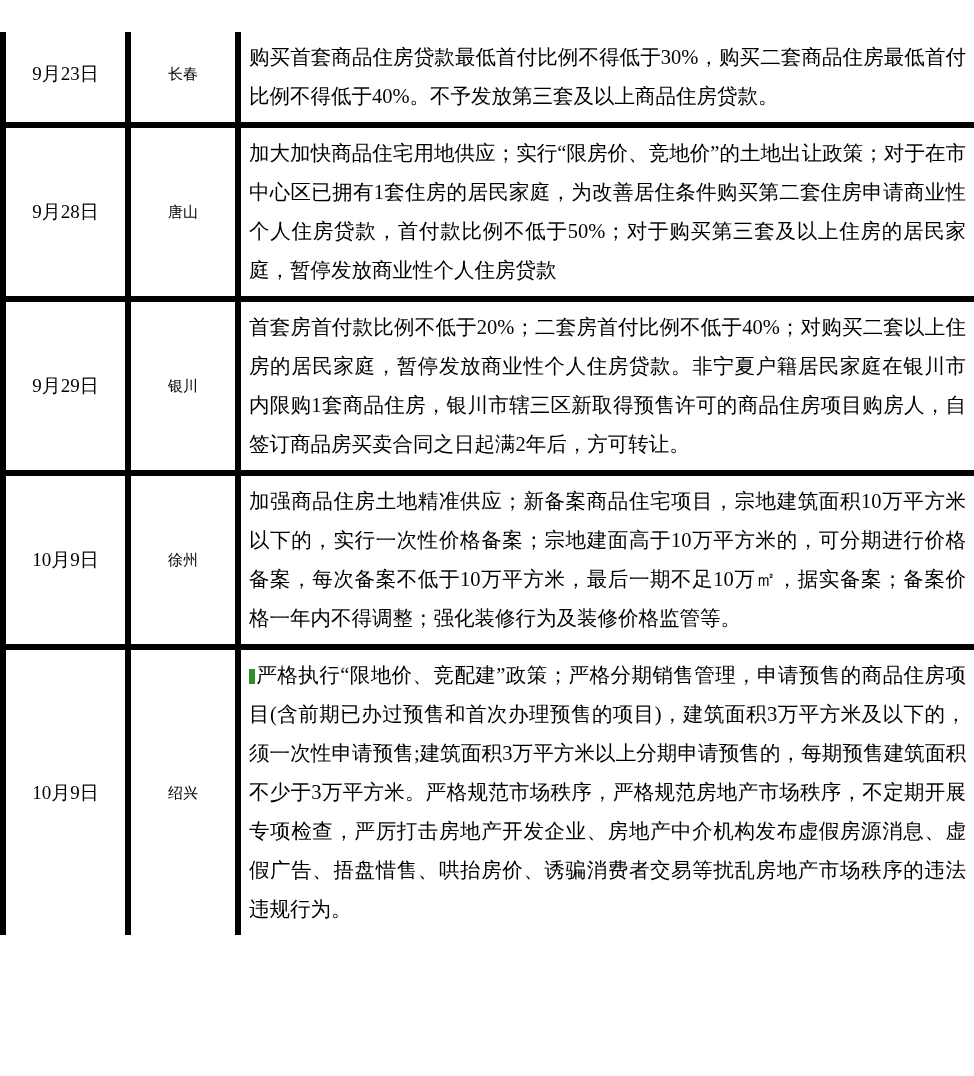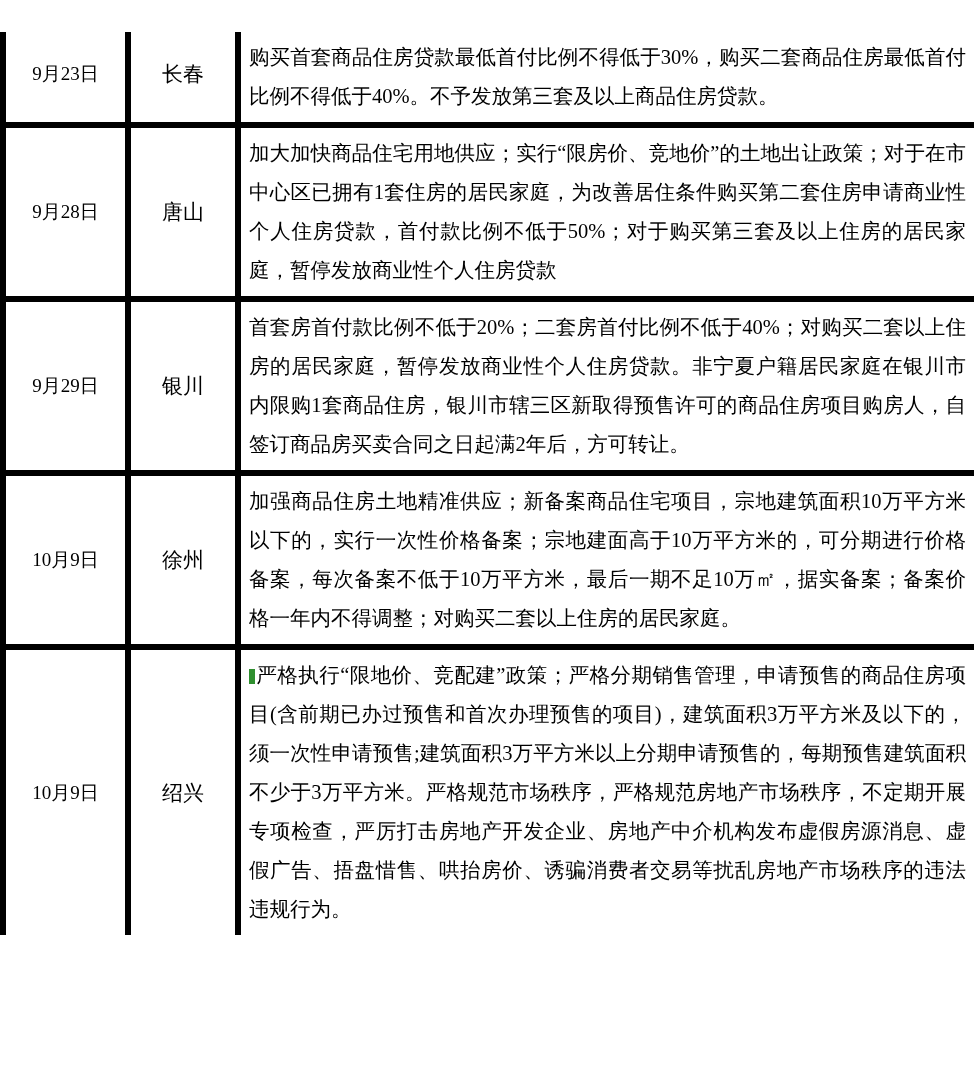--- a/index.html
+++ b/index.html
@@ -30,21 +30,21 @@
   }
   td.col-date {
     width: 125px;
     text-align: center;
     font-size: 19px;
     line-height: 34px;
   }
   td.col-city {
     width: 110px;
     text-align: center;
-    font-size: 21px;
+    font-size: 15px;
     line-height: 34px;
   }
   td.col-content {
     width: 739px;
     text-align: left;
     vertical-align: top;
   }
   .content-text {
     font-size: 20.5px;
     line-height: 39px;
@@ -99,21 +99,21 @@
         <td class="col-date">9月29日</td>
         <td class="col-city">银川</td>
         <td class="col-content">
           <div class="content-text">首套房首付款比例不低于20%；二套房首付比例不低于40%；对购买二套以上住房的居民家庭，暂停发放商业性个人住房贷款。非宁夏户籍居民家庭在银川市内限购1套商品住房，银川市辖三区新取得预售许可的商品住房项目购房人，自签订商品房买卖合同之日起满2年后，方可转让。</div>
         </td>
       </tr>
       <tr>
         <td class="col-date">10月9日</td>
         <td class="col-city">徐州</td>
         <td class="col-content">
-          <div class="content-text">加强商品住房土地精准供应；新备案商品住宅项目，宗地建筑面积10万平方米以下的，实行一次性价格备案；宗地建面高于10万平方米的，可分期进行价格备案，每次备案不低于10万平方米，最后一期不足10万㎡，据实备案；备案价格一年内不得调整；对购买二套以上住房的居民家庭。</div>
+          <div class="content-text">加强商品住房土地精准供应；新备案商品住宅项目，宗地建筑面积10万平方米以下的，实行一次性价格备案；宗地建面高于10万平方米的，可分期进行价格备案，每次备案不低于10万平方米，最后一期不足10万㎡，据实备案；备案价格一年内不得调整；强化装修行为及装修价格监管等。</div>
         </td>
       </tr>
       <tr class="row-last">
         <td class="col-date">10月9日</td>
         <td class="col-city">绍兴</td>
         <td class="col-content">
           <div class="content-text"><span class="marker"></span><span>严格执行“限地价、竞配建”政策；严格分期销售管理，申请预售的商品住房项目(含前期已办过预售和首次办理预售的项目)，建筑面积3万平方米及以下的，须一次性申请预售;建筑面积3万平方米以上分期申请预售的，每期预售建筑面积不少于3万平方米。严格规范市场秩序，严格规范房地产市场秩序，不定期开展专项检查，严厉打击房地产开发企业、房地产中介机构发布虚假房源消息、虚假广告、捂盘惜售、哄抬房价、诱骗消费者交易等扰乱房地产市场秩序的违法违规行为。</span></div>
         </td>
       </tr>
     </tbody>

